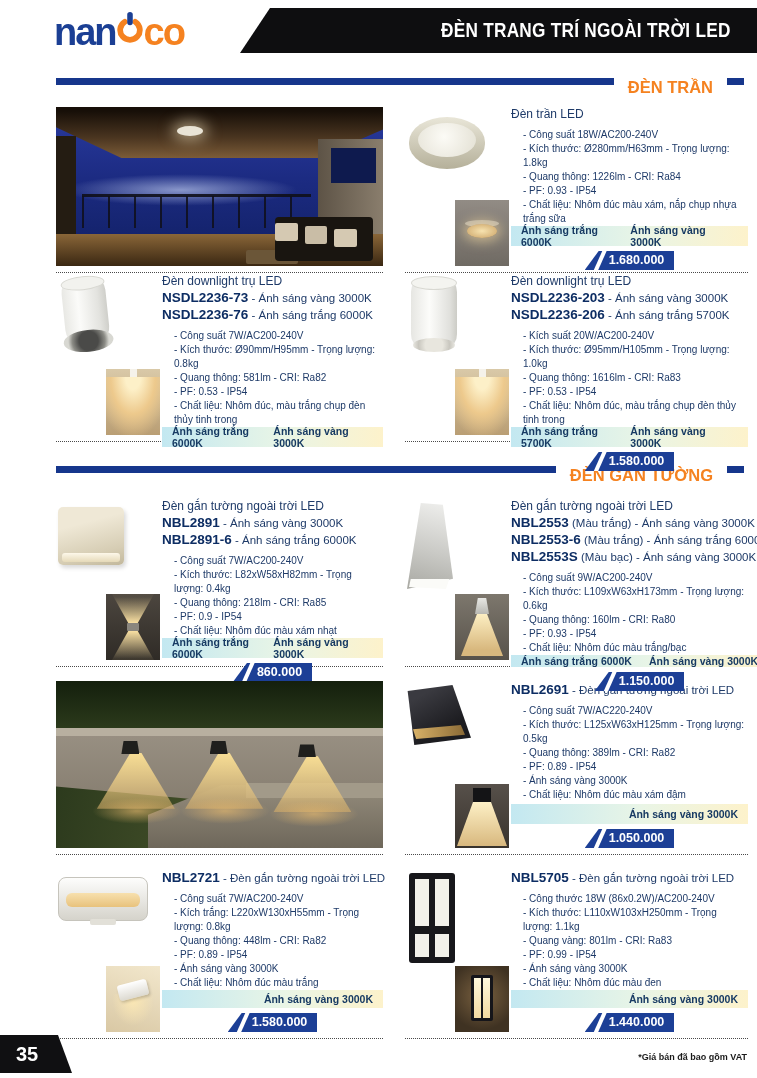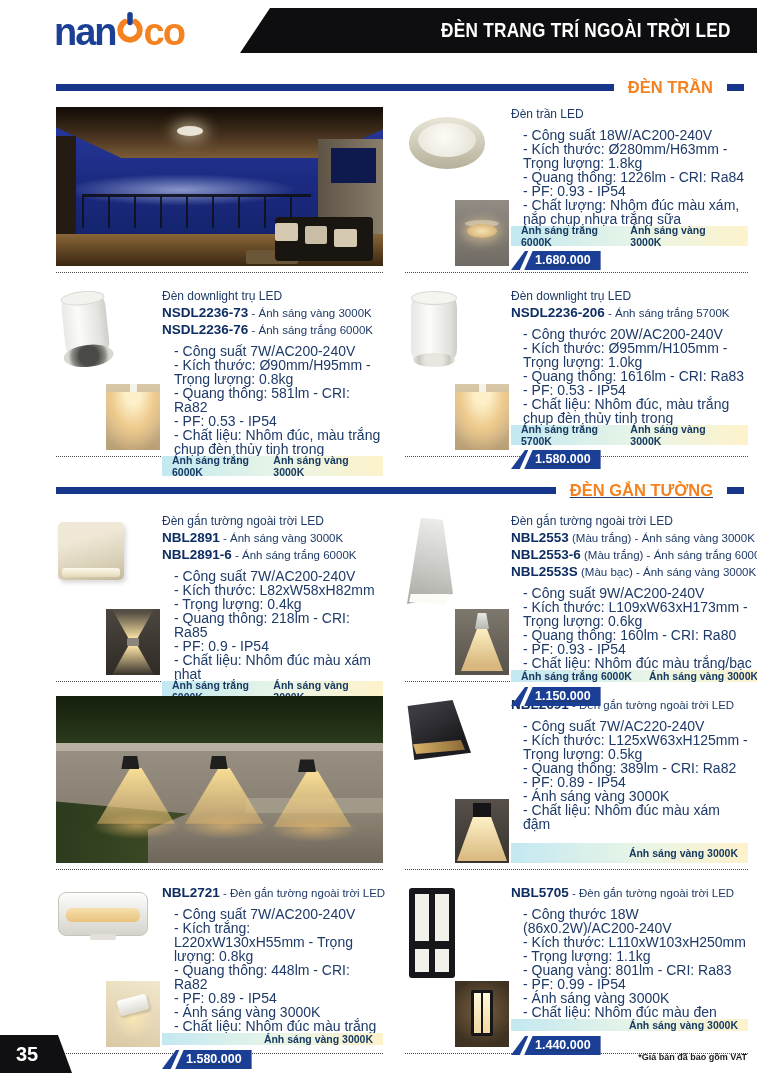--- a/index.html
+++ b/index.html
@@ -18,57 +18,57 @@
   .logo .orange { color:#f58220; }
   .logo svg { margin:0 1px 2px 1px; }
   .banner { position:absolute; left:240px; right:0; top:8px; height:45px; background:#0e0e10;
             clip-path:polygon(30px 0,100% 0,100% 100%,0 100%);
             display:flex; align-items:center; justify-content:flex-end; padding-right:26px; }
   .banner span { color:#fff; font-weight:700; font-size:20px; letter-spacing:.3px;
                  transform:scaleX(.86); transform-origin:right center; white-space:nowrap; }
 
   
   .content { padding:0 9px 0 56px; }
-  .sechdr { display:flex; align-items:center; }
+  .sechdr { display:flex; align-items:flex-start; }
   .sechdr .line { flex:1; height:7px; background:#16368c; }
   .sechdr .sectitle { color:#f58220; font-weight:bold; font-size:16.5px; margin:0 14px; white-space:nowrap; }
   .sechdr .dash { width:17px; height:7px; background:#16368c; margin-right:4px; }
   .s1 { margin-top:22px; }
-  .s2 { margin-top:24px;text-decoration:underline; }
+  .s2 { margin-top:24px; }
 
   
   .row { display:flex; gap:22px; }
   .row .half-l { width:327px; flex:none; }
   .row .half-r { flex:1; }
   .cell { border-bottom:1px dotted #4a4a4a; padding-bottom:6px; }
   .r1 { margin-top:10px; } .r1 .cell { height:166px; }
-  .r2 { margin-top:16px; } .r2 .cell { height:168px; }
+  .r2 { margin-top:1px; } .r2 .cell { height:168px; }
   .r3 { margin-top:14px; } .r3 .cell { height:168px; }
   .r4 { margin-top:14px; } .r4 .cell { height:174px; }
   .r5 { margin-top:14px; } .r5 .cell { height:170px; }
 
   
   .prod { display:flex; }
   .imgs { width:106px; flex:none; display:flex; flex-direction:column; align-items:flex-start; padding-top:2px; }
   .thumb { margin-top:auto; align-self:flex-end; margin-right:2px; }
   .info { flex:1; display:flex; flex-direction:column; min-width:0; }
   .p-title { font-size:12px; line-height:14px; margin-bottom:1px; }
   .p-title:empty { display:none; }
   .model { line-height:16px; white-space:nowrap; }
   .model .code { font-weight:bold; font-size:13.5px; color:#0d2d63; }
   .model .rest { font-size:11.5px; }
   .specs { margin-top:6px; padding-left:12px; }
-  .spec { font-size:14px; line-height:14px; }
+  .spec { font-size:10px; line-height:14px; }
   .fill { flex:1; }
   .swatch { height:20px; display:flex; align-items:center; padding:0 10px;
             background:linear-gradient(90deg,#c3e8f1 0%,#e9f5e6 55%,#fdf2cb 100%);
             font-size:10.5px; font-weight:600; color:#173a63; }
   .sw-right { margin-left:auto; }
   .sw-left:empty { display:none; }
-  .pricebar { margin-top:5px; display:flex; justify-content:flex-start;text-decoration:underline; }
+  .pricebar { margin-top:5px; display:flex; justify-content:center; }
   .price { position:relative; background:#1c3f96; color:#fff; font-weight:bold; font-size:12.5px;
            line-height:19px; padding:0 10px 0 24px; clip-path:polygon(14px 0,100% 0,100% 100%,0 100%); }
   .price::after { content:""; position:absolute; left:13px; top:-3px; width:4px; height:26px;
                   background:#fff; transform:rotate(24deg); }
 
   
   .art { position:relative; overflow:hidden; background:#fff; flex:none; }
   .art i { position:absolute; display:block; }
 
   .art-p0 { width:84px; height:66px; }
@@ -263,21 +263,21 @@
               <i class="a"></i>
             </div>
         </div>
         <div class="info">
           <div class="p-title">Đèn trần LED</div>
           <div class="specs">
             <div class="spec">- Công suất 18W/AC200-240V</div>
             <div class="spec">- Kích thước: Ø280mm/H63mm - Trọng lượng: 1.8kg</div>
             <div class="spec">- Quang thông: 1226lm - CRI: Ra84</div>
             <div class="spec">- PF: 0.93 - IP54</div>
-            <div class="spec">- Chất lượng: Nhôm đúc màu xám, nắp chụp nhựa trắng sữa</div>
+            <div class="spec">- Chất liệu: Nhôm đúc màu xám, nắp chụp nhựa trắng sữa</div>
           </div>
           <div class="fill"></div>
           <div class="swatch">
             <span class="sw-left">Ánh sáng trắng 6000K</span>
             <span class="sw-right">Ánh sáng vàng 3000K</span>
           </div>
           <div class="pricebar">
             <div class="price"><span>1.680.000</span></div>
           </div>
         </div>
@@ -322,23 +322,24 @@
               <i class="b"></i>
               <i class="c"></i>
             </div>
           <div class="art thumb th-warmcone">
               <i class="a"></i>
               <i class="b"></i>
             </div>
         </div>
         <div class="info">
           <div class="p-title">Đèn downlight trụ LED</div>
+          <div class="model"><span class="code">NSDL2236-203</span><span class="rest"> - Ánh sáng vàng 3000K</span></div>
           <div class="model"><span class="code">NSDL2236-206</span><span class="rest"> - Ánh sáng trắng 5700K</span></div>
           <div class="specs">
-            <div class="spec">- Công thước 20W/AC200-240V</div>
+            <div class="spec">- Kích suất 20W/AC200-240V</div>
             <div class="spec">- Kích thước: Ø95mm/H105mm - Trọng lượng: 1.0kg</div>
             <div class="spec">- Quang thông: 1616lm - CRI: Ra83</div>
             <div class="spec">- PF: 0.53 - IP54</div>
             <div class="spec">- Chất liệu: Nhôm đúc, màu trắng chụp đèn thủy tinh trong</div>
           </div>
           <div class="fill"></div>
           <div class="swatch">
             <span class="sw-left">Ánh sáng trắng 5700K</span>
             <span class="sw-right">Ánh sáng vàng 3000K</span>
           </div>
@@ -464,20 +465,23 @@
             <div class="spec">- Quang thông: 389lm - CRI: Ra82</div>
             <div class="spec">- PF: 0.89 - IP54</div>
             <div class="spec">- Ánh sáng vàng 3000K</div>
             <div class="spec">- Chất liệu: Nhôm đúc màu xám đậm</div>
           </div>
           <div class="fill"></div>
           <div class="swatch">
 
             <span class="sw-right">Ánh sáng vàng 3000K</span>
           </div>
+          <div class="pricebar">
+            <div class="price"><span>1.050.000</span></div>
+          </div>
         </div>
       </div>
     </div>
 
     <div class="row r5">
       <div class="cell half-l prod">
         <div class="imgs">
           <div class="art art-p6">
               <i class="a"></i>
               <i class="b"></i>

